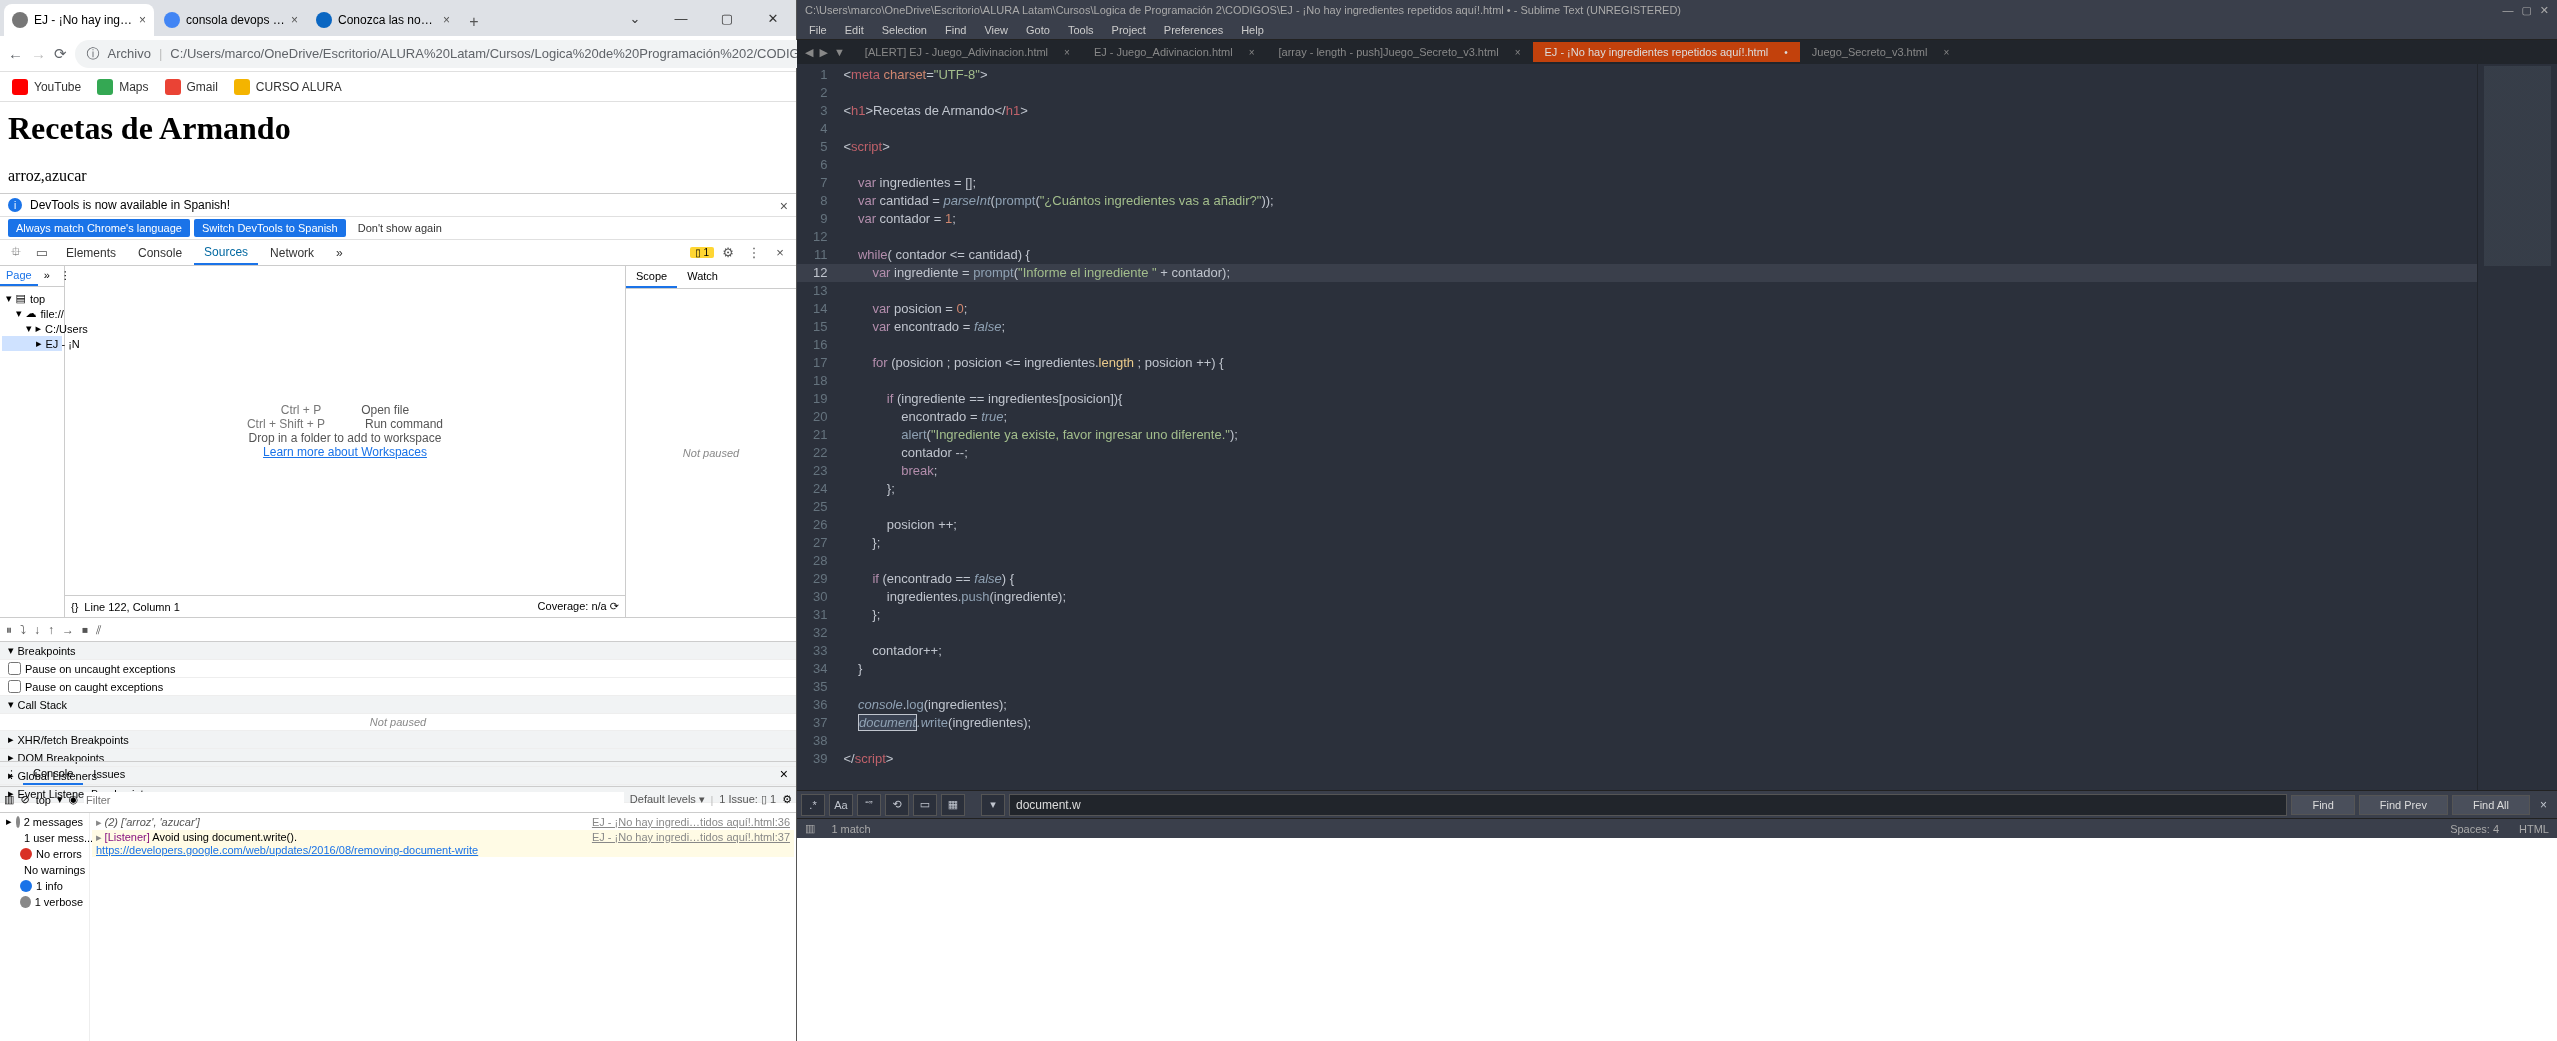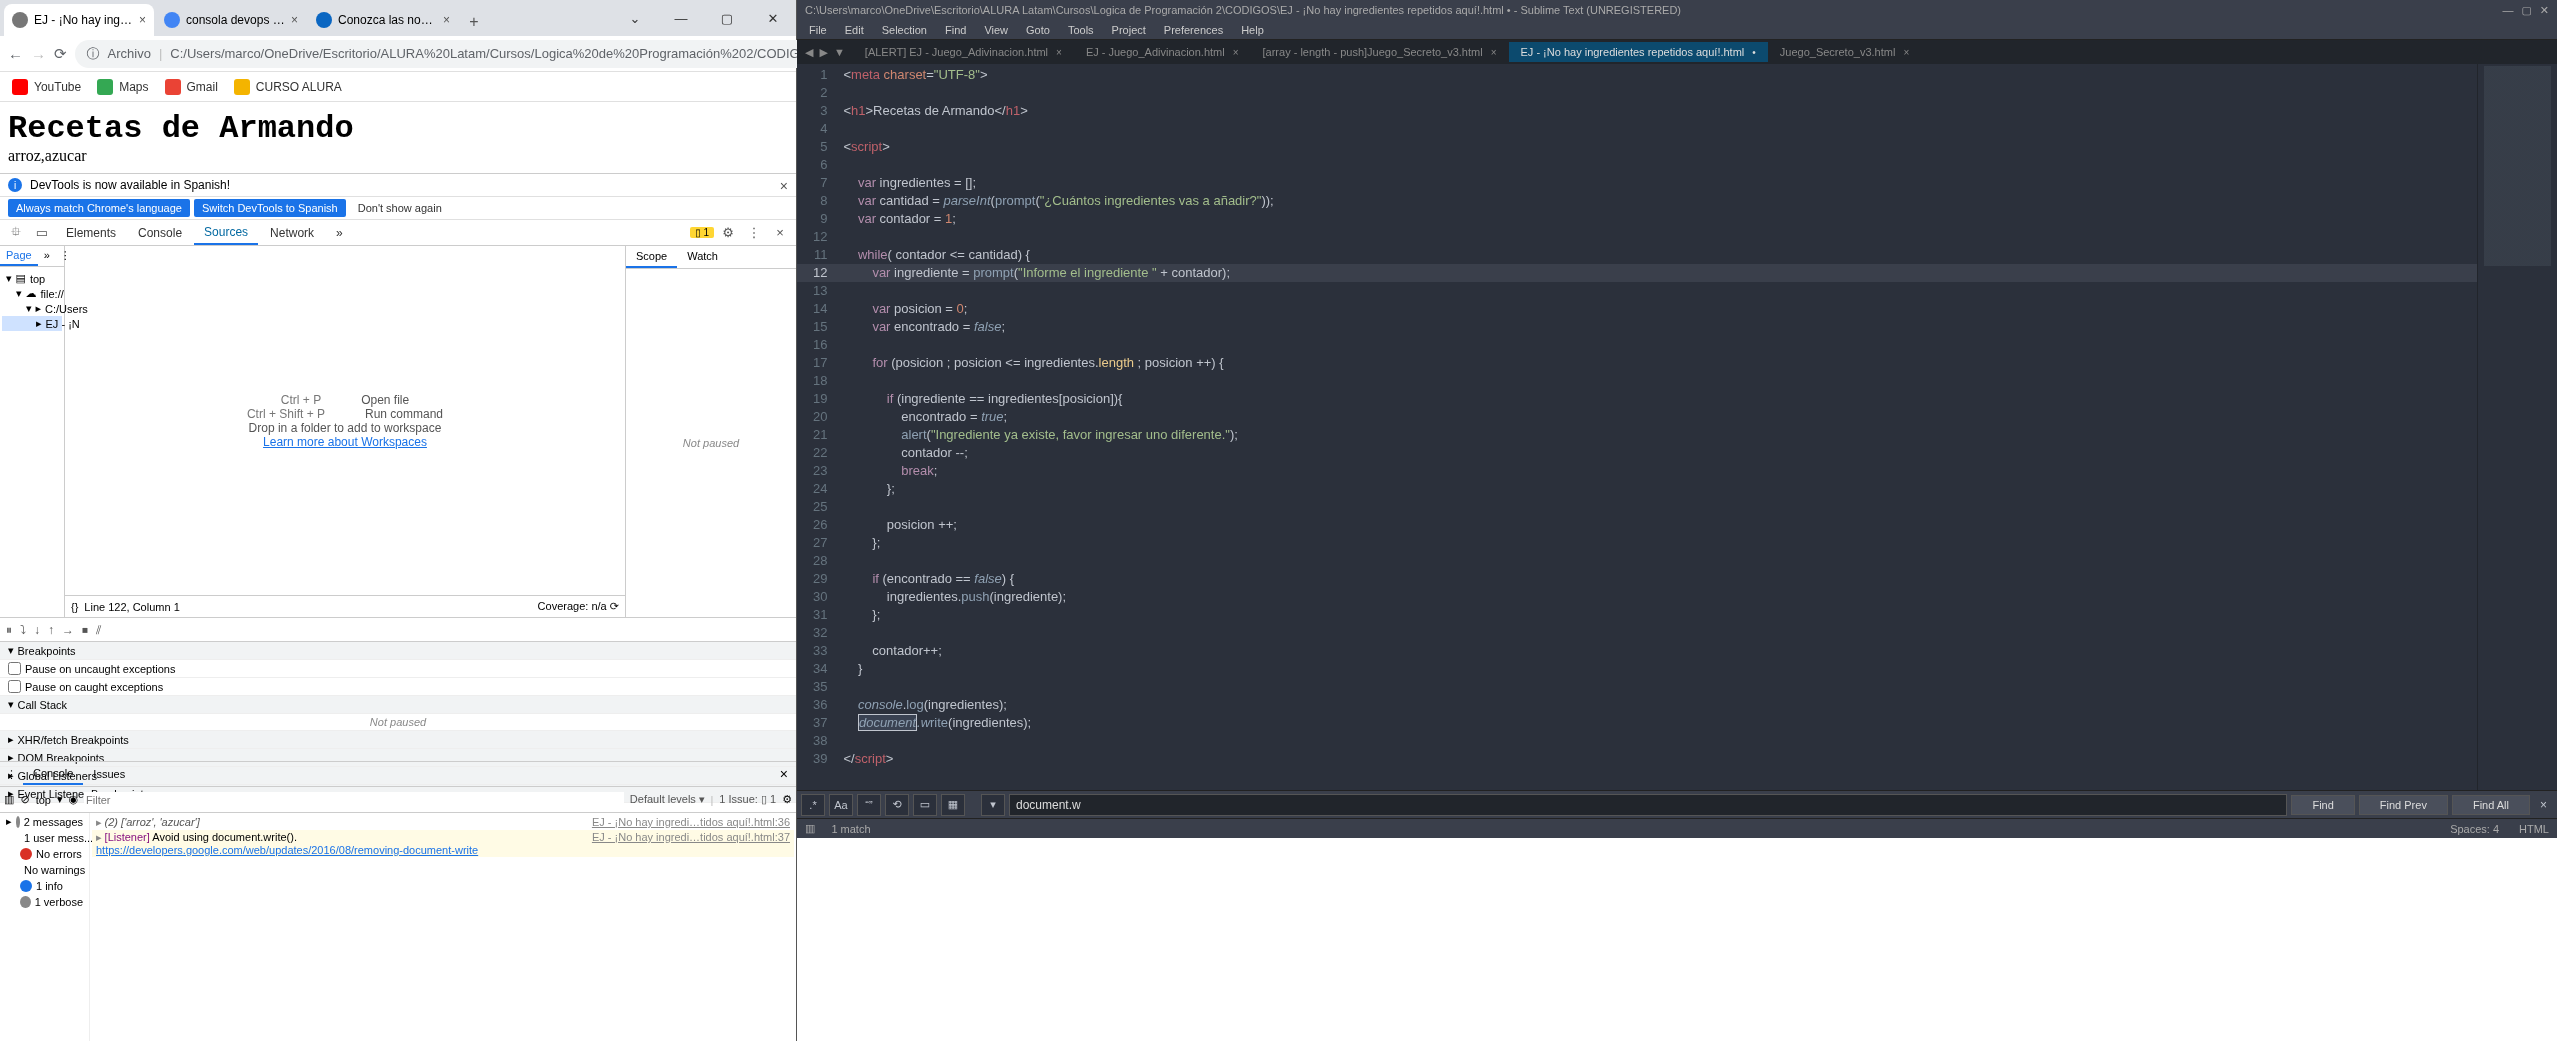--- a/index.html
+++ b/index.html
@@ -20,21 +20,21 @@
 .navbtn.dis{color:#bdbdbd}
 .addr{flex:1;height:28px;background:#f1f3f4;border-radius:14px;display:flex;align-items:center;padding:0 12px;font-size:13px;color:#5f6368;gap:8px}
 .addr .url{white-space:nowrap;overflow:hidden;text-overflow:ellipsis;flex:1}
 .addrR{display:flex;gap:6px;align-items:center}
 .addrR span{width:24px;height:24px;display:flex;align-items:center;justify-content:center;font-size:14px;color:#5f6368}
 .bmbar{height:30px;display:flex;align-items:center;padding:0 12px;gap:16px;border-bottom:1px solid #e0e0e0;font-size:12px}
 .bm{display:flex;align-items:center;gap:6px;color:#333}
 .bm .i{width:16px;height:16px;border-radius:3px}
 .content{flex:1;display:flex;flex-direction:column}
 .page{padding:8px;background:#fff}
-.page h1{font-family:Liberation Mono, monospace;font-size:32px;font-weight:bold;}
+.page h1{font-family:Liberation Serif, serif;font-size:32px;font-weight:bold;margin-bottom:20px}
 .page .txt{font-family:"Times New Roman",serif;font-size:16px}
 
 .devtools{flex:1;display:flex;flex-direction:column;border-top:1px solid #ccc;font-size:12px}
 .notif{background:#fff;padding:4px 8px;display:flex;align-items:center;gap:8px;border-bottom:1px solid #e0e0e0;position:relative}
 .notif .info{width:14px;height:14px;background:#1a73e8;color:#fff;border-radius:50%;font-size:10px;display:flex;align-items:center;justify-content:center}
 .notif .close{position:absolute;right:8px;top:4px;font-size:14px;color:#555}
 .btns{display:flex;gap:4px;padding:2px 8px;align-items:flex-start;border-bottom:1px solid #e0e0e0}
 .bluebtn{background:#1a73e8;color:#fff;padding:3px 8px;border-radius:2px;font-size:11px}
 .greybtn{padding:3px 8px;font-size:11px;color:#333}
 .dttabs{display:flex;align-items:center;height:26px;border-bottom:1px solid #ccc;padding:0 4px;gap:2px}
@@ -91,22 +91,22 @@
 .clink{color:#1a73e8;text-decoration:underline}
 
 
 .sublime{flex:1;height:838px;background:#2b303b;display:flex;flex-direction:column;color:#c0c5ce;font-size:12px}
 .stitlebar{height:20px;background:#3a3f4b;display:flex;align-items:center;padding:0 8px;font-size:11px;color:#aaa}
 .stitlebar .winr{margin-left:auto;display:flex;gap:8px}
 .smenu{height:20px;background:#3a3f4b;display:flex;align-items:center;padding:0 4px;gap:2px;font-size:11px;border-bottom:1px solid #222}
 .smenu span{padding:2px 8px;color:#ccc}
 .sfiletabs{height:24px;background:#21252b;display:flex;align-items:center;font-size:11px;overflow:hidden}
 .sfiletabs .lead{display:flex;gap:6px;padding:0 8px;color:#888}
-.sfiletabs .ftab{padding:4px 12px;color:#888;display:flex;align-items:center;gap:8px;white-space:nowrap}
-.sfiletabs .ftab.active{background:#0c4a6e;color:#ddd}
+.sfiletabs .ftab{padding:4px 12px;color:#888;display:flex;align-items:center;gap:16px;white-space:nowrap}
+.sfiletabs .ftab.active{background:#c2410c;color:#ddd}
 .sfiletabs .ftab .fx{font-size:10px}
 .seditor{flex:1;display:flex;font-family:Consolas,monospace;font-size:13px;position:relative;overflow:hidden}
 .gut{background:#2b303b;color:#65737e;text-align:right;padding:2px 8px 2px 16px;line-height:18px;user-select:none}
 .gut .hl{background:#3a3f4b;color:#c0c5ce;margin:0 -8px 0 -16px;padding:0 8px 0 16px}
 .code{flex:1;padding:2px 0;line-height:18px;white-space:pre;color:#c0c5ce}
 .code .l{height:18px;padding:0 8px}
 .code .hl{background:#3a3f4b}
 .tk-tag{color:#bf616a}
 .tk-attr{color:#d08770}
 .tk-str{color:#a3be8c}

